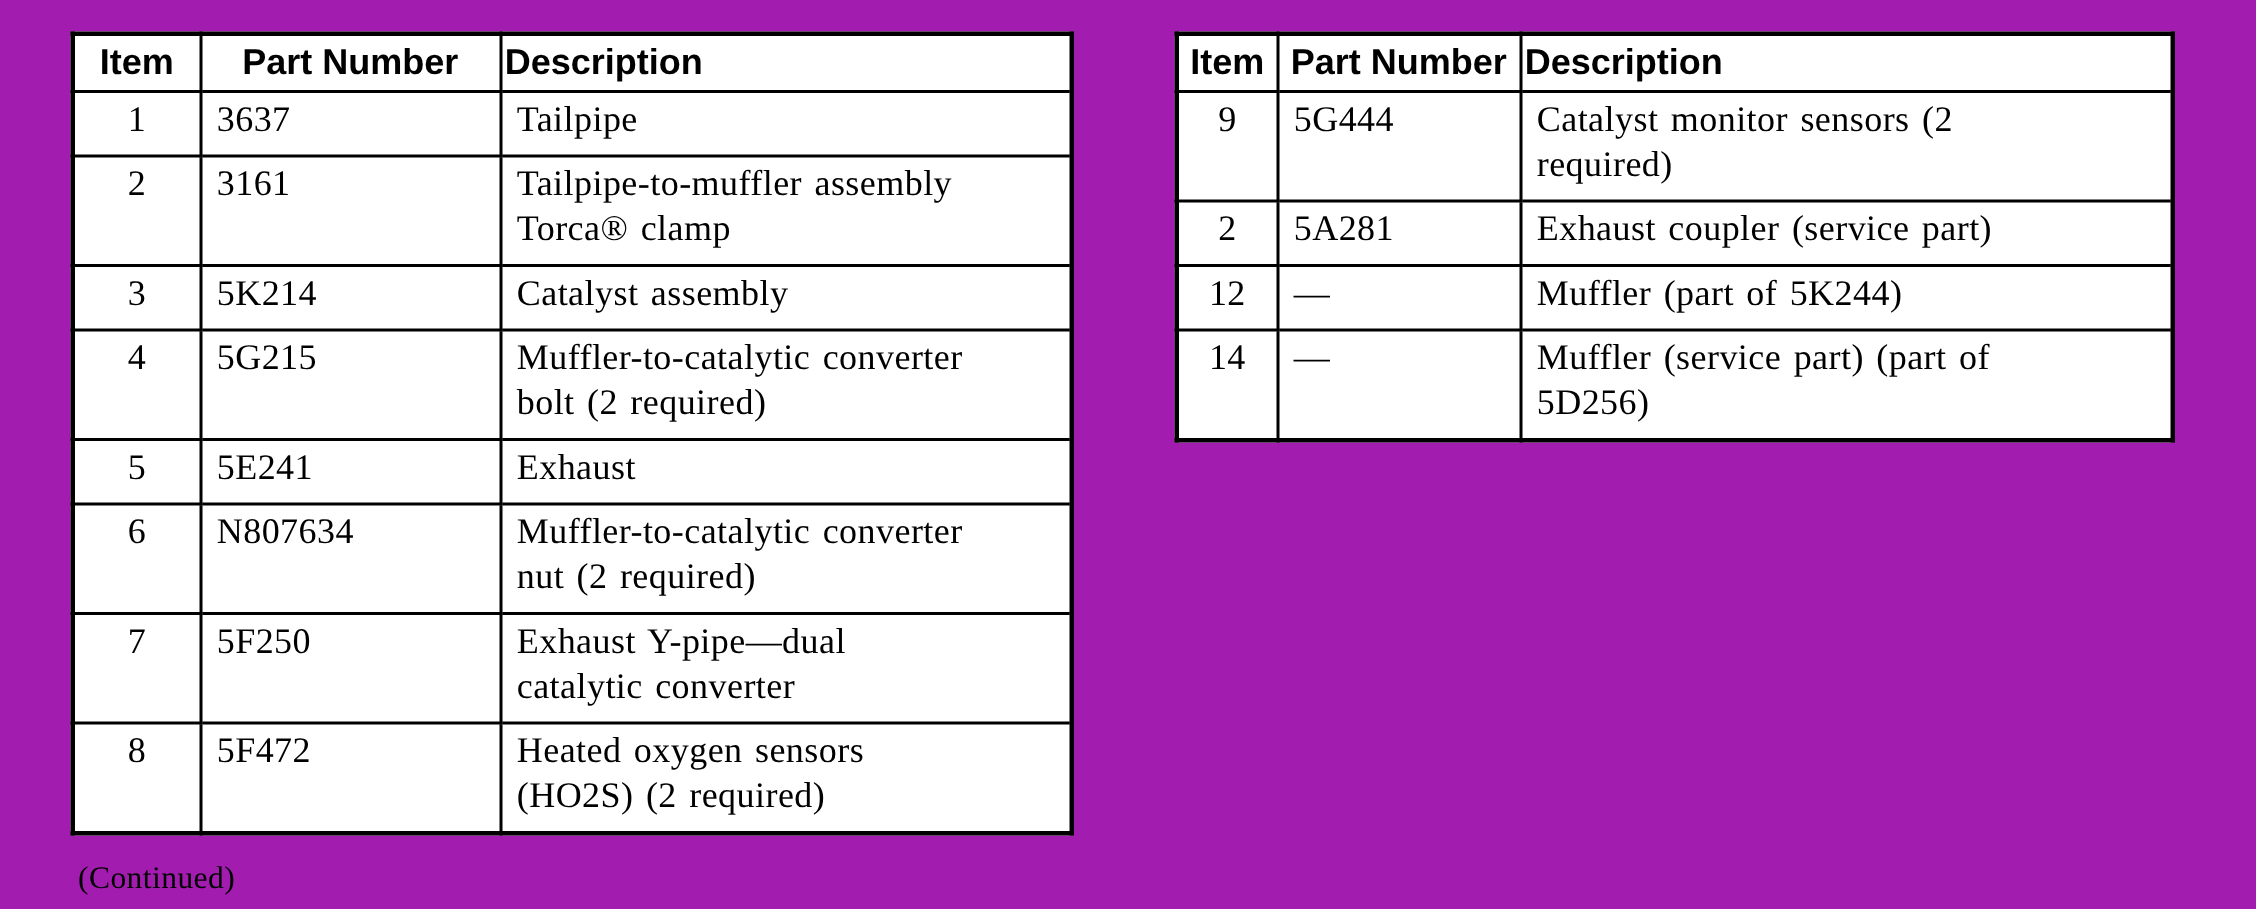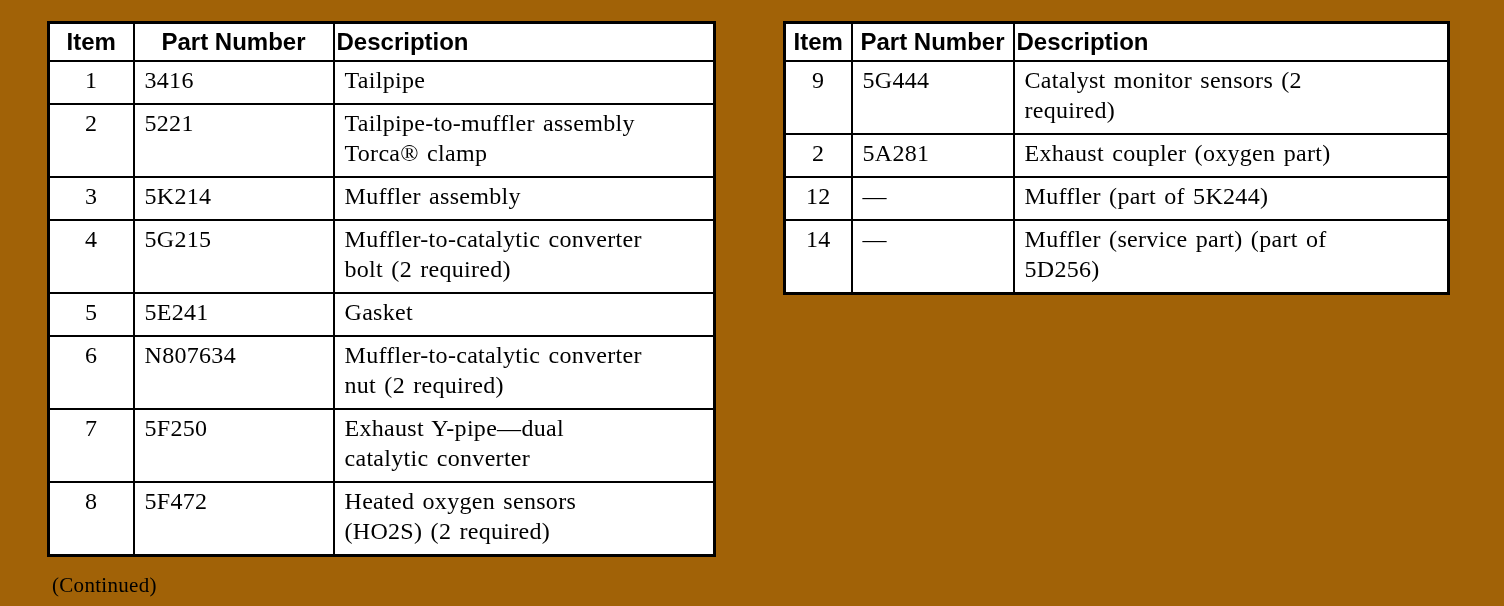--- a/index.html
+++ b/index.html
@@ -12,21 +12,21 @@
     background: #ffffff;
     font-family: "Liberation Serif", serif;
     color: #000000;
     position: relative;
     overflow: hidden;
   }
   .page {
     position: relative;
     width: 1504px;
     height: 606px;
-    background: #a16207;
+    background: #a21caf;
   }
   table.parts-table {
     position: absolute;
     top: 21px;
     border-collapse: collapse;
     table-layout: fixed;
     background: #ffffff;
     border: 3px solid #000000;
   }
   #table-left { left: 47px; width: 666px; }
@@ -97,44 +97,44 @@
     <thead>
       <tr>
         <th class="th-item">Item</th>
         <th class="th-part">Part Number</th>
         <th class="th-desc">Description</th>
       </tr>
     </thead>
     <tbody>
       <tr>
         <td class="td-item">1</td>
-        <td class="td-part">3416</td>
+        <td class="td-part">3637</td>
         <td class="td-desc">Tailpipe</td>
       </tr>
       <tr>
         <td class="td-item">2</td>
-        <td class="td-part">5221</td>
+        <td class="td-part">3161</td>
         <td class="td-desc">Tailpipe-to-muffler assembly
 Torca® clamp</td>
       </tr>
       <tr>
         <td class="td-item">3</td>
         <td class="td-part">5K214</td>
-        <td class="td-desc">Muffler assembly</td>
+        <td class="td-desc">Catalyst assembly</td>
       </tr>
       <tr>
         <td class="td-item">4</td>
         <td class="td-part">5G215</td>
         <td class="td-desc">Muffler-to-catalytic converter
 bolt (2 required)</td>
       </tr>
       <tr>
         <td class="td-item">5</td>
         <td class="td-part">5E241</td>
-        <td class="td-desc">Gasket</td>
+        <td class="td-desc">Exhaust</td>
       </tr>
       <tr>
         <td class="td-item">6</td>
         <td class="td-part">N807634</td>
         <td class="td-desc">Muffler-to-catalytic converter
 nut (2 required)</td>
       </tr>
       <tr>
         <td class="td-item">7</td>
         <td class="td-part">5F250</td>
@@ -166,21 +166,21 @@
     <tbody>
       <tr>
         <td class="td-item">9</td>
         <td class="td-part">5G444</td>
         <td class="td-desc">Catalyst monitor sensors (2
 required)</td>
       </tr>
       <tr>
         <td class="td-item">2</td>
         <td class="td-part">5A281</td>
-        <td class="td-desc">Exhaust coupler (oxygen part)</td>
+        <td class="td-desc">Exhaust coupler (service part)</td>
       </tr>
       <tr>
         <td class="td-item">12</td>
         <td class="td-part">—</td>
         <td class="td-desc">Muffler (part of 5K244)</td>
       </tr>
       <tr>
         <td class="td-item">14</td>
         <td class="td-part">—</td>
         <td class="td-desc">Muffler (service part) (part of

